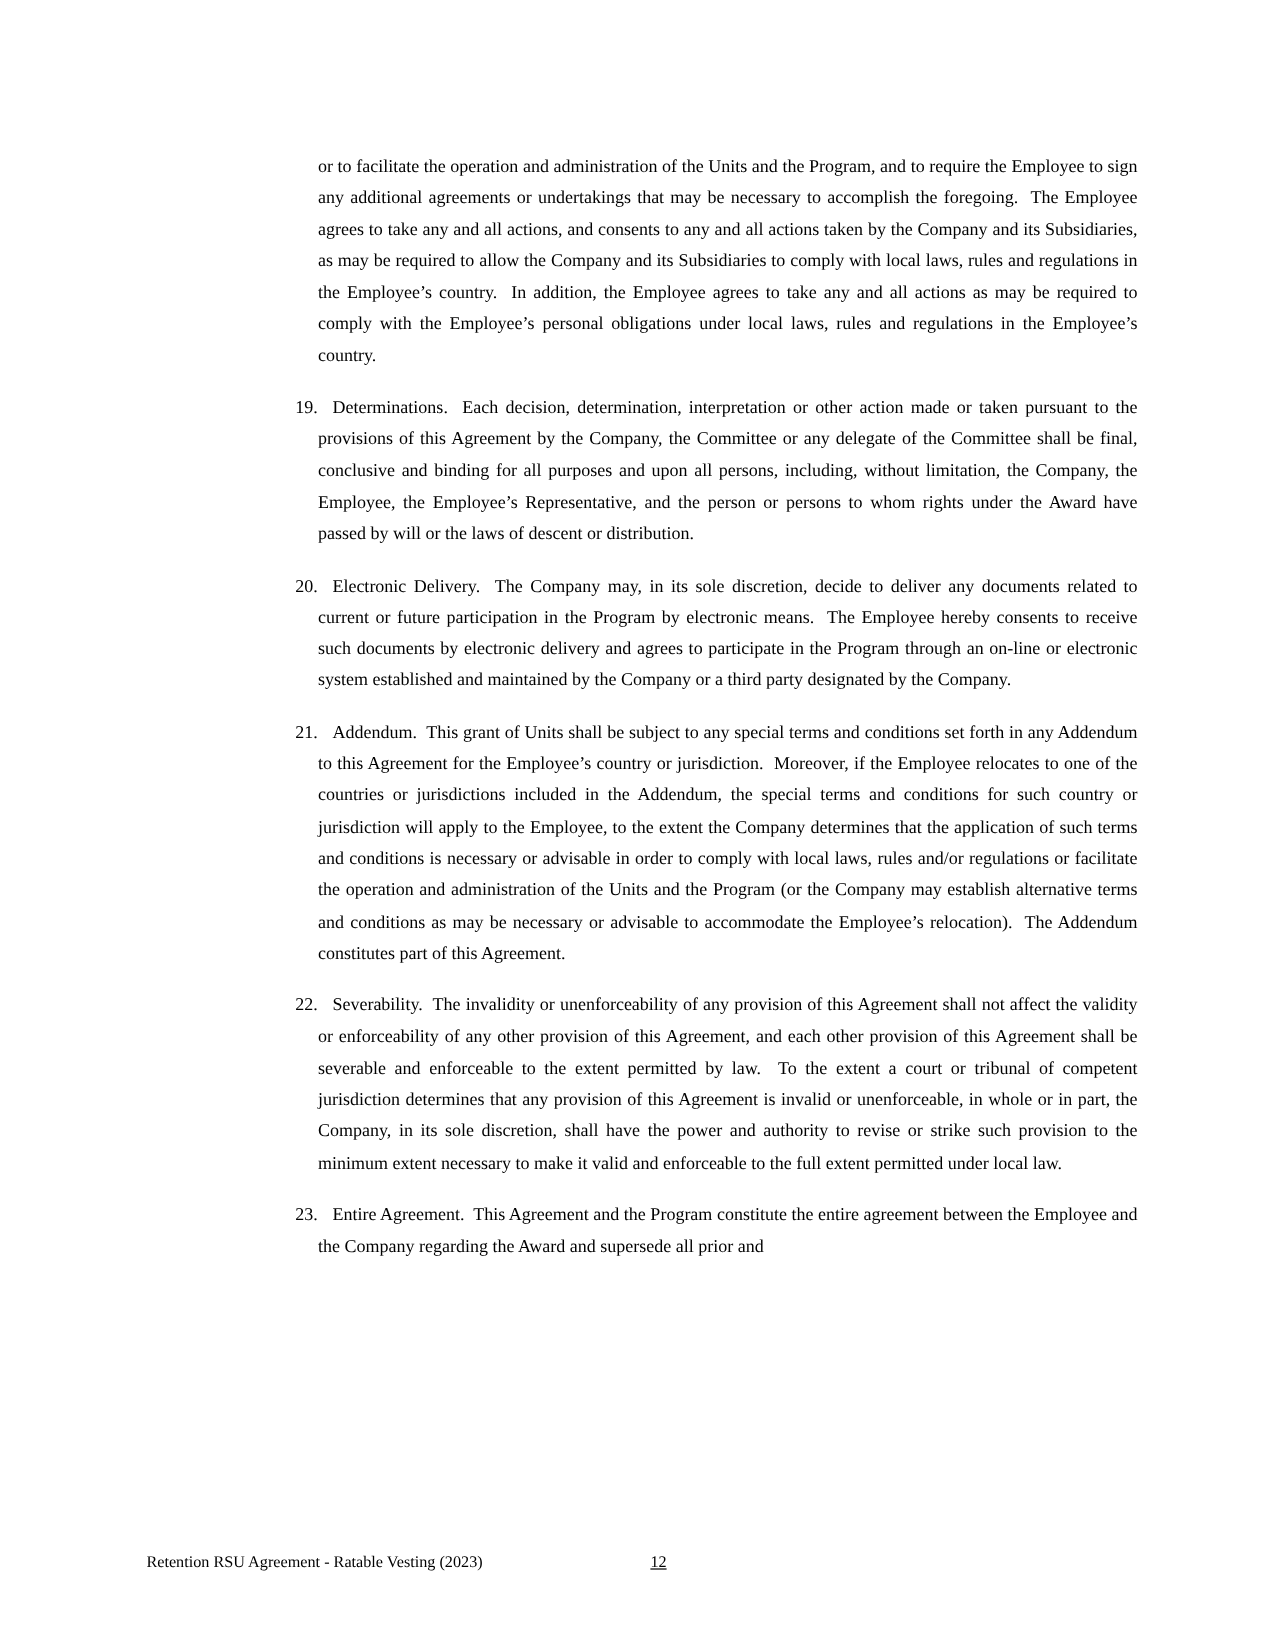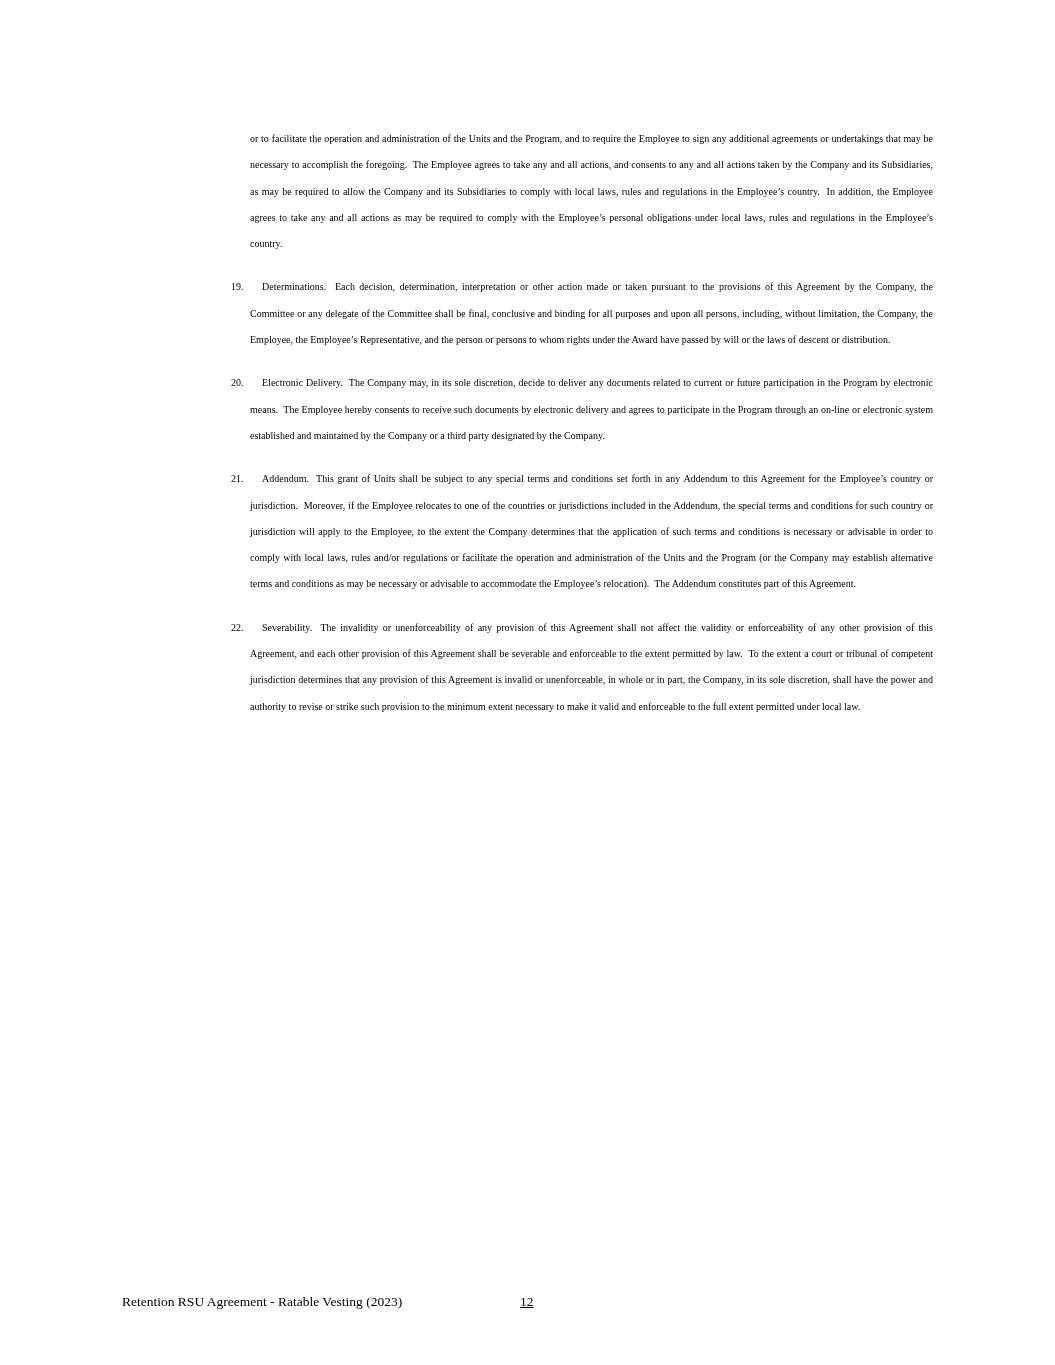--- a/index.html
+++ b/index.html
@@ -12,24 +12,24 @@
     color: #000000;
     overflow: hidden;
   }
   .page {
     position: absolute;
     inset: 0;
     background: #ffffff;
   }
   .content {
     position: absolute;
-    left: 187px;
+    left: 202px;
     top: 126px;
     width: 746px;
-    font-size: 10px;
+    font-size: 15px;
     line-height: 26.3px;
     text-align: justify;
   }
   .intro {
     margin-left: 63px;
     margin-bottom: 17px;
   }
   .section {
     padding-left: 63px;
     text-indent: -63px;
@@ -47,21 +47,21 @@
   .footer {
     position: absolute;
     left: 122px;
     top: 1293px;
     width: 820px;
     font-size: 13.5px;
     line-height: 18px;
   }
   .footer .page-num {
     position: absolute;
-    left: 398px;
+    left: 420px;
     top: 0;
     text-decoration: underline;
   }
 </style>
 </head>
 <body>
 
 <div class="page">
 
   <div class="content">
@@ -69,20 +69,21 @@
     <p class="intro">or to facilitate the operation and administration of the Units and the Program, and to require the Employee to sign any additional agreements or undertakings that may be necessary to accomplish the foregoing.&nbsp; The Employee agrees to take any and all actions, and consents to any and all actions taken by the Company and its Subsidiaries, as may be required to allow the Company and its Subsidiaries to comply with local laws, rules and regulations in the Employee’s country.&nbsp; In addition, the Employee agrees to take any and all actions as may be required to comply with the Employee’s personal obligations under local laws, rules and regulations in the Employee’s country.</p>
 
     <div class="section"><span class="num">19.</span><span class="title">Determinations</span><span class="sep">.&nbsp;</span> <span class="body">Each decision, determination, interpretation or other action made or taken pursuant to the provisions of this Agreement by the Company, the Committee or any delegate of the Committee shall be final, conclusive and binding for all purposes and upon all persons, including, without limitation, the Company, the Employee, the Employee’s Representative, and the person or persons to whom rights under the Award have passed by will or the laws of descent or distribution.</span></div>
 
     <div class="section"><span class="num">20.</span><span class="title">Electronic Delivery</span><span class="sep">.&nbsp;</span> <span class="body">The Company may, in its sole discretion, decide to deliver any documents related to current or future participation in the Program by electronic means.&nbsp; The Employee hereby consents to receive such documents by electronic delivery and agrees to participate in the Program through an on-line or electronic system established and maintained by the Company or a third party designated by the Company.</span></div>
 
     <div class="section"><span class="num">21.</span><span class="title">Addendum</span><span class="sep">.&nbsp;</span> <span class="body">This grant of Units shall be subject to any special terms and conditions set forth in any Addendum to this Agreement for the Employee’s country or jurisdiction.&nbsp; Moreover, if the Employee relocates to one of the countries or jurisdictions included in the Addendum, the special terms and conditions for such country or jurisdiction will apply to the Employee, to the extent the Company determines that the application of such terms and conditions is necessary or advisable in order to comply with local laws, rules and/or regulations or facilitate the operation and administration of the Units and the Program (or the Company may establish alternative terms and conditions as may be necessary or advisable to accommodate the Employee’s relocation).&nbsp; The Addendum constitutes part of this Agreement.</span></div>
 
     <div class="section"><span class="num">22.</span><span class="title">Severability</span><span class="sep">.&nbsp;</span> <span class="body">The invalidity or unenforceability of any provision of this Agreement shall not affect the validity or enforceability of any other provision of this Agreement, and each other provision of this Agreement shall be severable and enforceable to the extent permitted by law.&nbsp; To the extent a court or tribunal of competent jurisdiction determines that any provision of this Agreement is invalid or unenforceable, in whole or in part, the Company, in its sole discretion, shall have the power and authority to revise or strike such provision to the minimum extent necessary to make it valid and enforceable to the full extent permitted under local law.</span></div>
 
+    <div class="section"><span class="num">23.</span><span class="title">Entire Agreement</span><span class="sep">.&nbsp;</span> <span class="body">This Agreement and the Program constitute the entire agreement between the Employee and the Company regarding the Award and supersede all prior and</span></div>
 
   </div>
 
   <div class="footer">
     <span class="doc-id">Retention RSU Agreement - Ratable Vesting (2023)</span>
     <span class="page-num">12</span>
   </div>
 
 </div>
 

